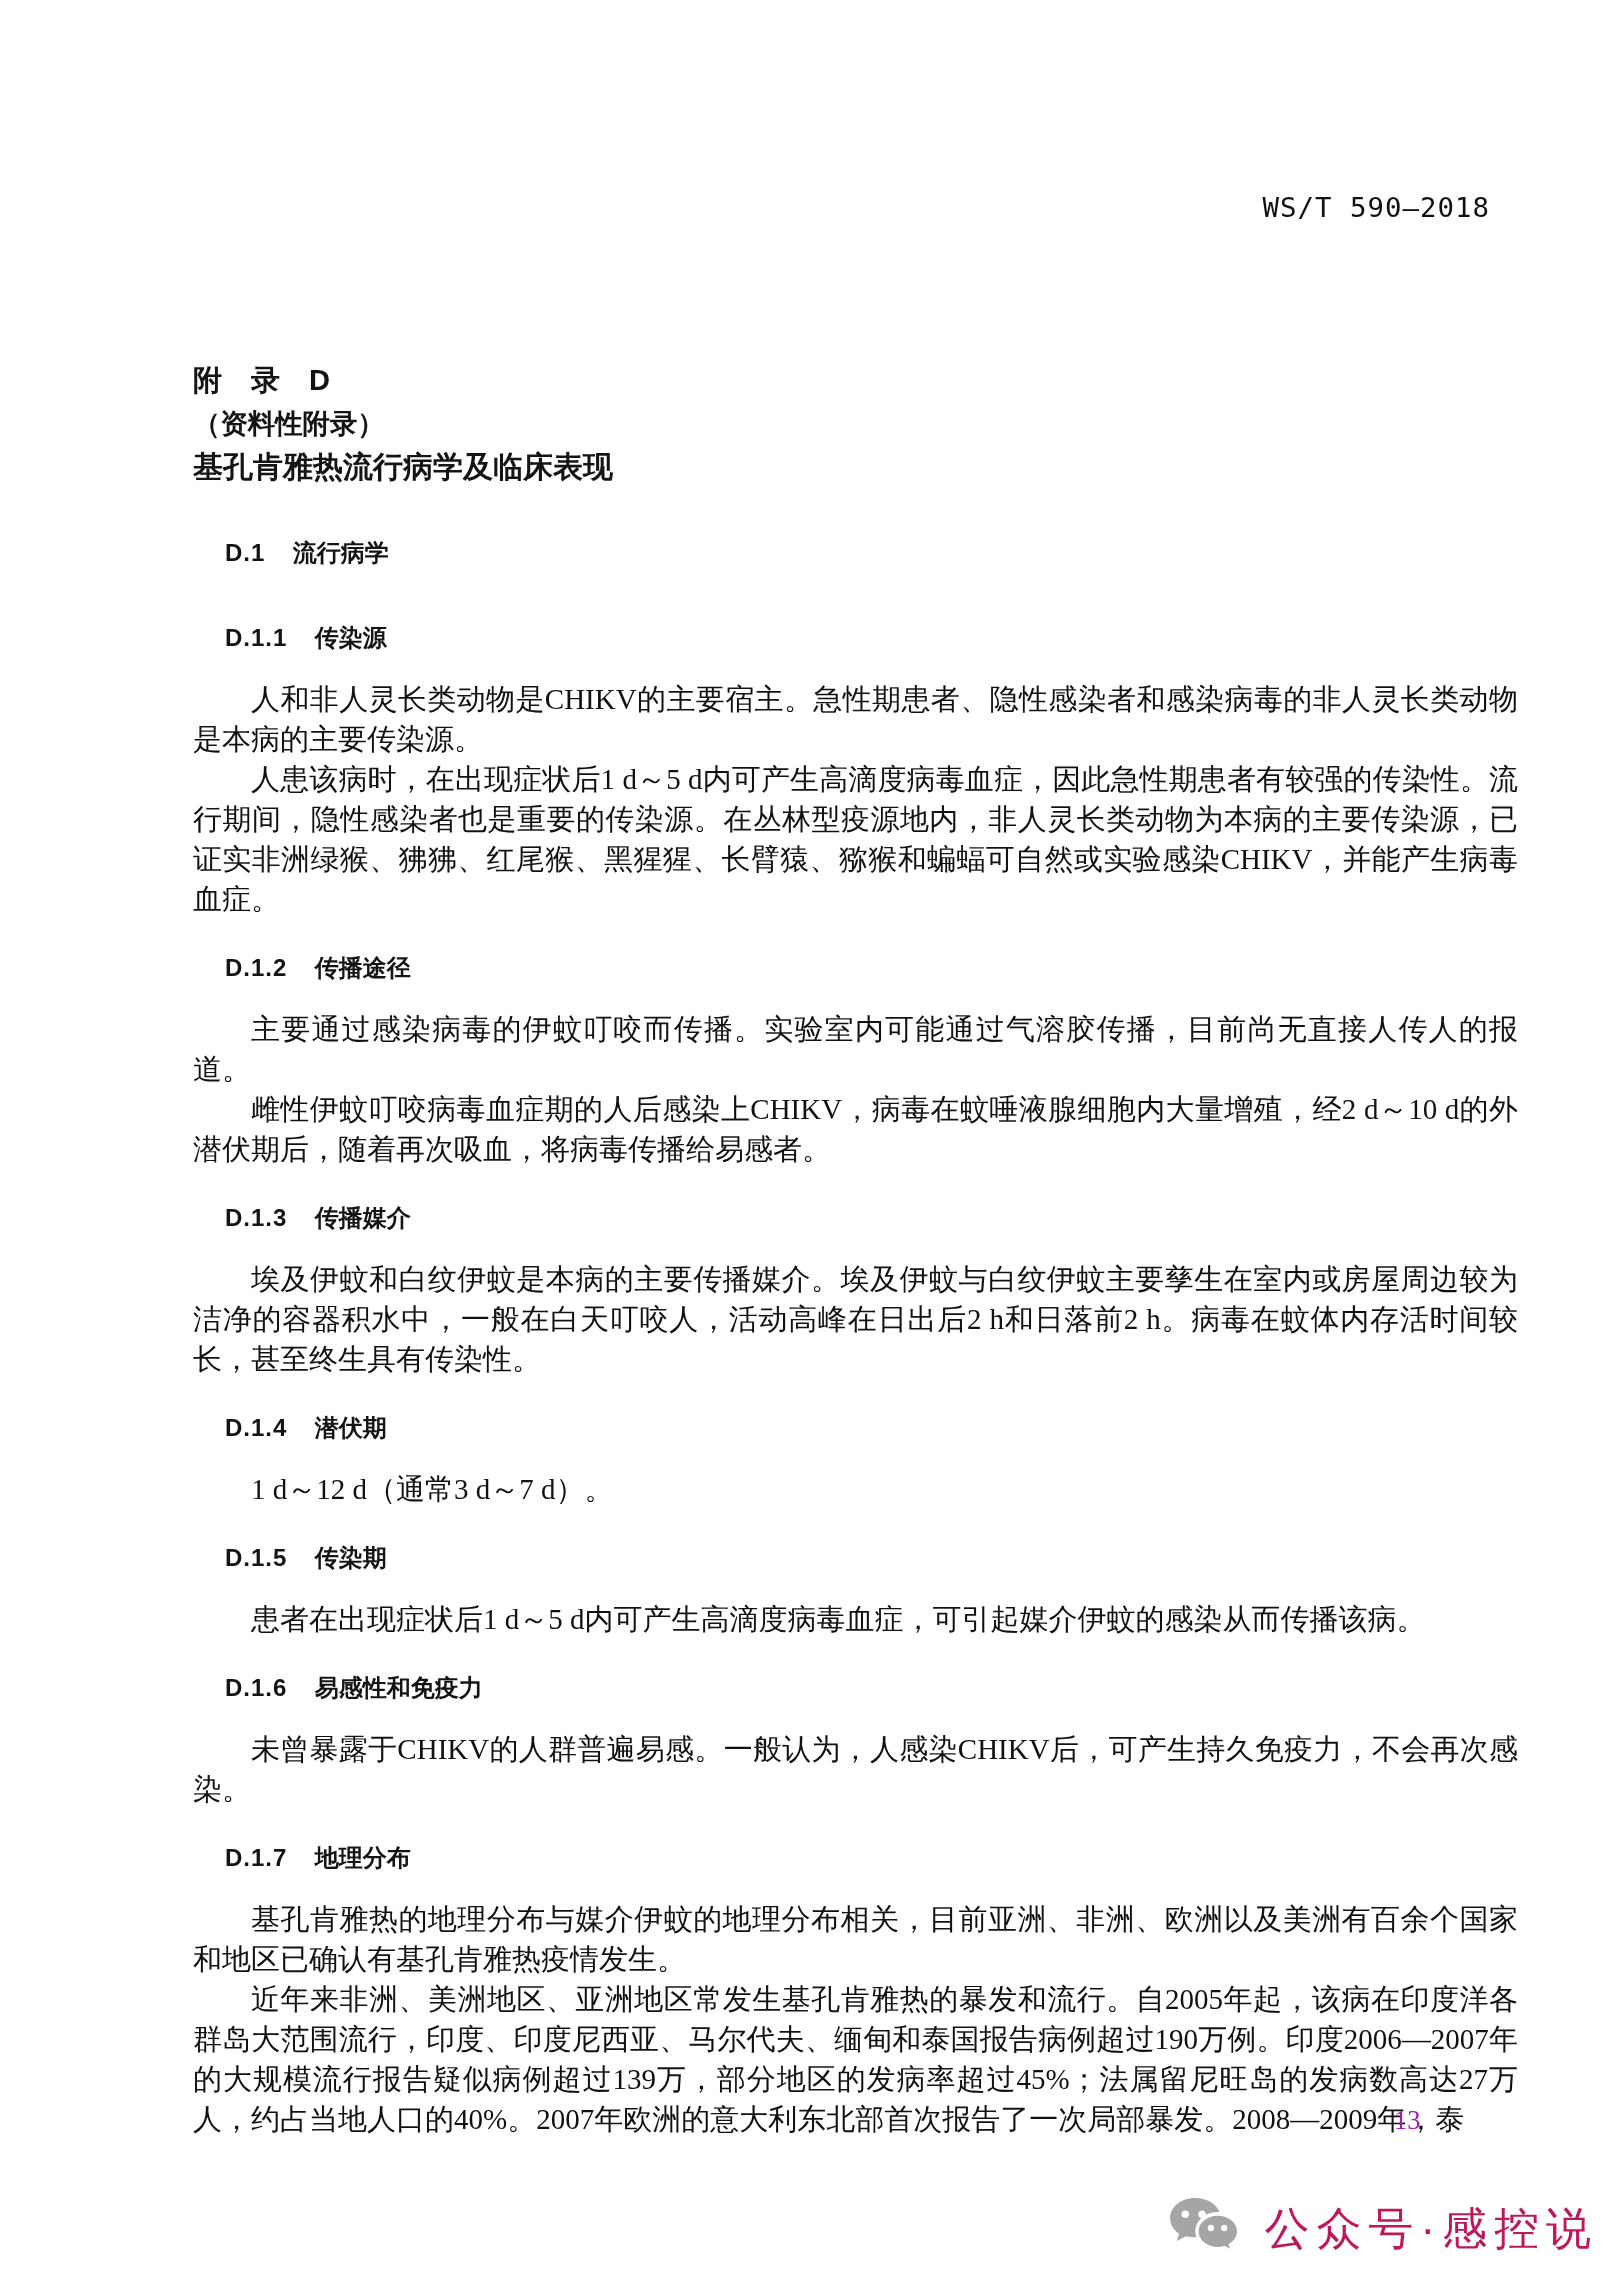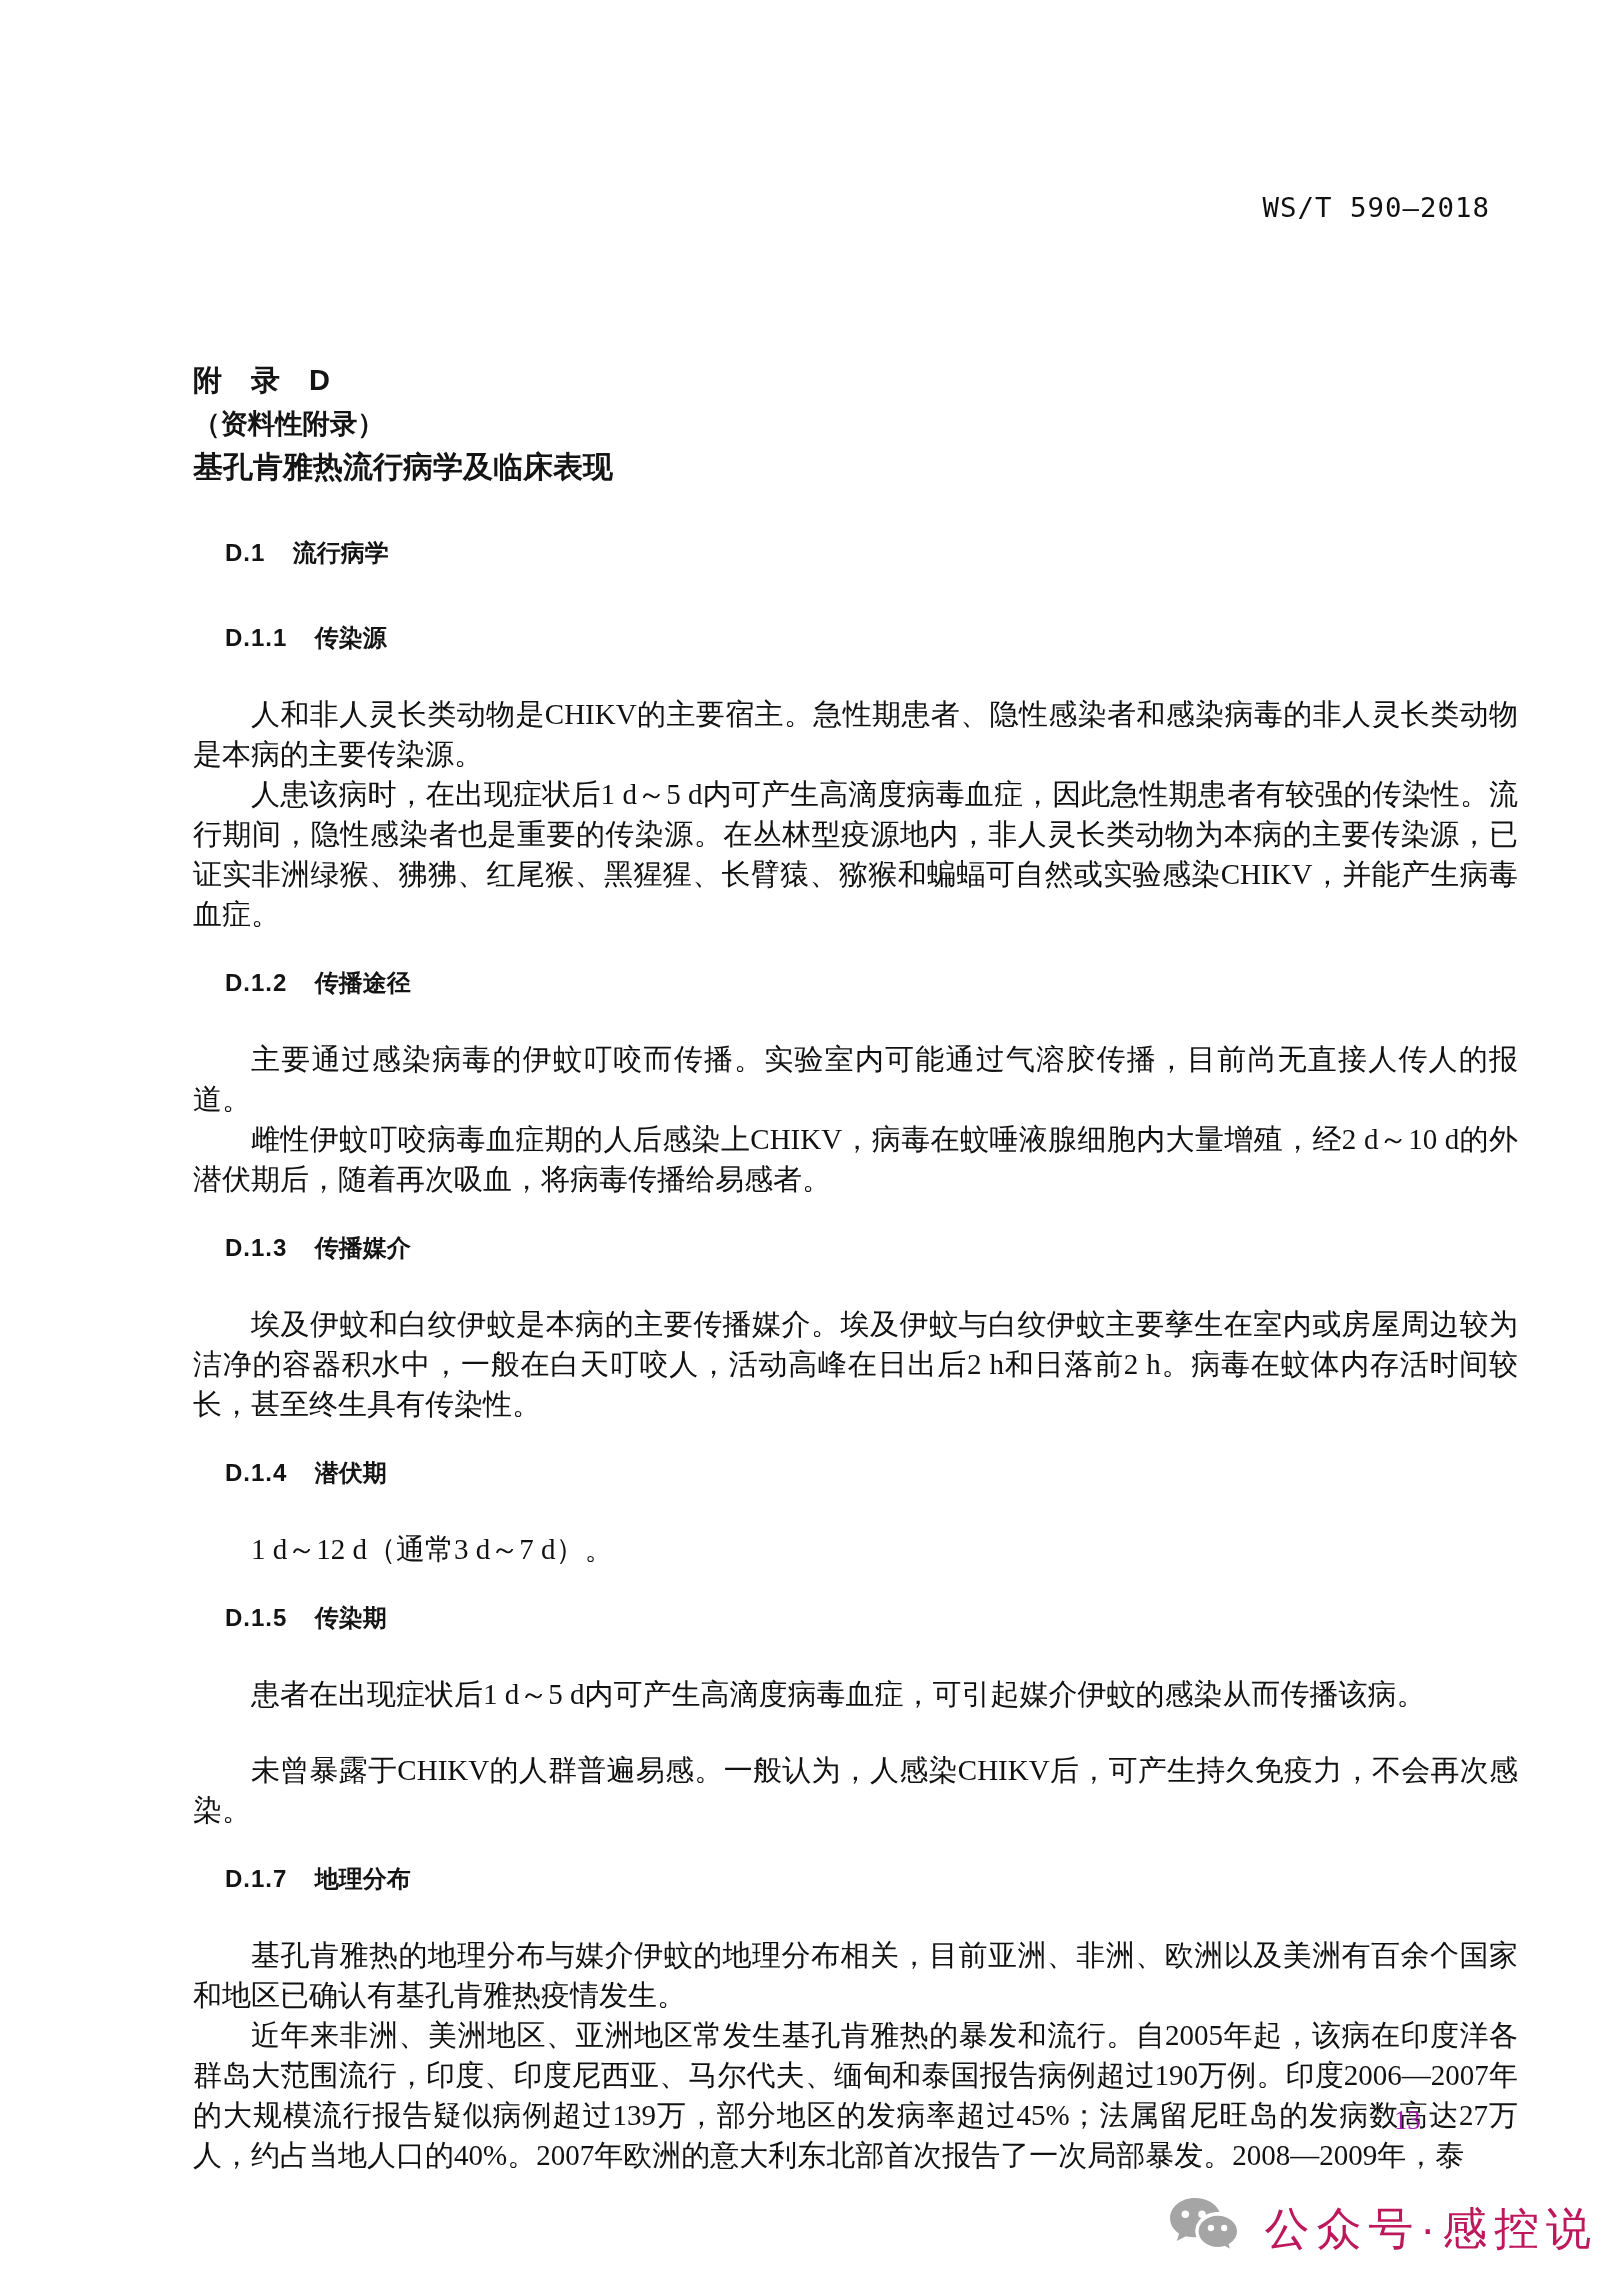--- a/index.html
+++ b/index.html
@@ -42,21 +42,21 @@
     line-height:40px;
     margin-top:29px;
     margin-left:32px;
   }
   .section-heading.gap-lg { margin-top:45px; }
   .section-heading .num {
     display:inline-block;
     margin-right:27.4px;
     letter-spacing:1px;
   }
-  .section-body { margin-top:36px; }
+  .section-body { margin-top:21px; }
   .section-body p {
     margin:0;
     font-size:29px;
     line-height:40px;
     text-align:justify;
     text-indent:2em;
     color:#111;
   }
   .page-number {
     position:absolute;
@@ -127,20 +127,23 @@
       <p>1 d～12 d（通常3 d～7 d）。</p>
     </div>
 
     <div class="section-heading">
       <span class="num">D.1.5</span><span>传染期</span>
     </div>
     <div class="section-body">
       <p>患者在出现症状后1 d～5 d内可产生高滴度病毒血症，可引起媒介伊蚊的感染从而传播该病。</p>
     </div>
 
+    <div class="section-heading">
+      <span class="num">D.1.6</span><span>易感性和免疫力</span>
+    </div>
     <div class="section-body">
       <p>未曾暴露于CHIKV的人群普遍易感。一般认为，人感染CHIKV后，可产生持久免疫力，不会再次感染。</p>
     </div>
 
     <div class="section-heading">
       <span class="num">D.1.7</span><span>地理分布</span>
     </div>
     <div class="section-body">
       <p>基孔肯雅热的地理分布与媒介伊蚊的地理分布相关，目前亚洲、非洲、欧洲以及美洲有百余个国家和地区已确认有基孔肯雅热疫情发生。</p>
       <p>近年来非洲、美洲地区、亚洲地区常发生基孔肯雅热的暴发和流行。自2005年起，该病在印度洋各群岛大范围流行，印度、印度尼西亚、马尔代夫、缅甸和泰国报告病例超过190万例。印度2006—2007年的大规模流行报告疑似病例超过139万，部分地区的发病率超过45%；法属留尼旺岛的发病数高达27万人，约占当地人口的40%。2007年欧洲的意大利东北部首次报告了一次局部暴发。2008—2009年，泰</p>

